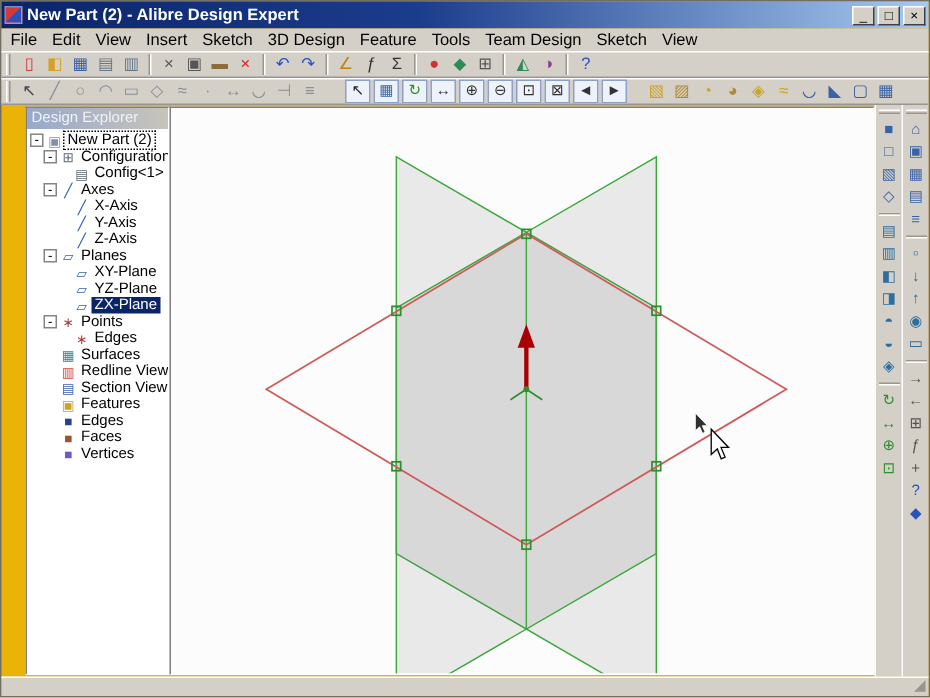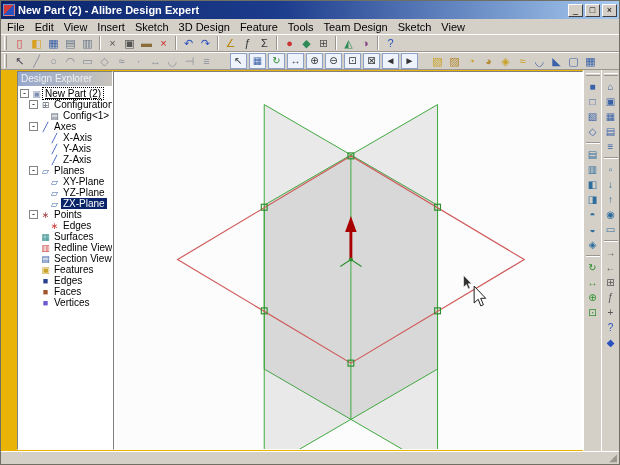--- a/index.html
+++ b/index.html
@@ -46,21 +46,21 @@
   .explorer-header { height:14px; flex:none; background:linear-gradient(90deg,#96a8cc,#c8c4bc);
     color:#f2f2f2; font-size:10px; padding:1px 3px; white-space:nowrap; }
   .tree { flex:1; padding-top:2px; overflow:hidden; }
   .tree-row { display:flex; align-items:center; height:11px; white-space:nowrap; font-size:10px; color:#000; }
   .exp { flex:none; width:9px; height:9px; border:1px solid #848484; background:#fff; font-size:9px; line-height:7px;
     text-align:center; margin-right:2px; }
   .exp-sp { flex:none; width:11px; }
   .ticon { flex:none; width:11px; text-align:center; font-size:9px; line-height:10px; margin-right:1px; }
   .tlabel { padding:0 2px; }
   .tlabel.selected { background:#0a246a; color:#fff; }
-  .tlabel.focused { outline:1px dotted #000;text-decoration:underline; }
+  .tlabel.focused { outline:1px dotted #000; }
 
   .canvas { flex:1; margin:1px 0; position:relative; overflow:hidden;
     border:1px solid; border-color:#808080 #fff #fff #808080; background:#fcfcfc; }
   .canvas svg { position:absolute; inset:0; width:100%; height:100%; display:block; }
 
   .strips { display:flex; flex:none; }
   .strip { width:18px; background:#d4d0c8; display:flex; flex-direction:column; align-items:center;
     padding:2px 0; border-left:1px solid #fff; overflow:hidden; }
   .strip .tbi { width:16px; height:15px; font-size:10px; }
 

